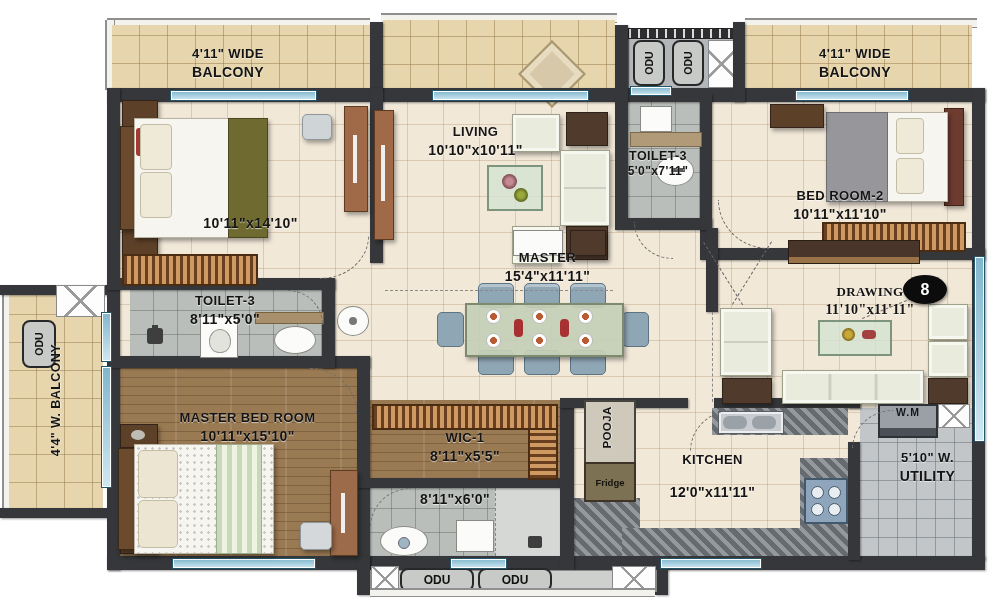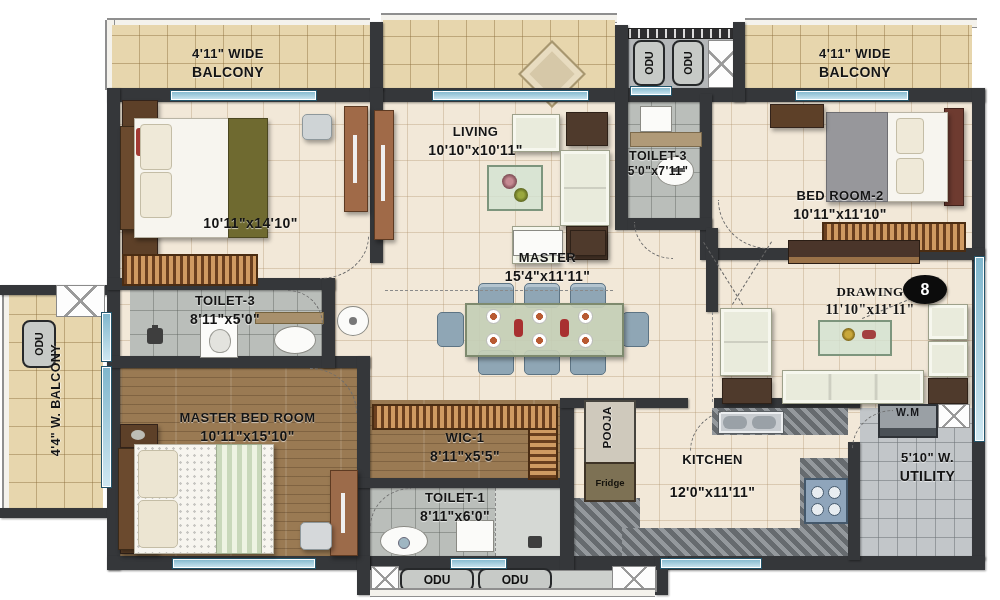--- a/index.html
+++ b/index.html
@@ -326,21 +326,20 @@
     </div>
   <div class="rlbl" style="left:135px;top:410px;width:225px;">
       <div>MASTER BED ROOM</div>
       <div class="sub">10'11"x15'10"</div>
     </div>
   <div class="rlbl" style="left:390px;top:430px;width:150px;">
       <div>WIC-1</div>
       <div class="sub">8'11"x5'5"</div>
     </div>
   <div class="rlbl" style="left:380px;top:490px;width:150px;">
-      <div>TOILET-1</div>
       <div class="sub">8'11"x6'0"</div>
     </div>
   <div class="rlbl vert" style="left:578px;top:420px;width:58px;font-size:11.5px;">
       <div>POOJA</div>
     </div>
   <div class="rlbl" style="left:630px;top:452px;width:165px;">
       <div>KITCHEN</div>
       <div class="sub" style="margin-top:14px;">12'0"x11'11"</div>
     </div>
   <div class="rlbl" style="left:870px;top:450px;width:115px;">

